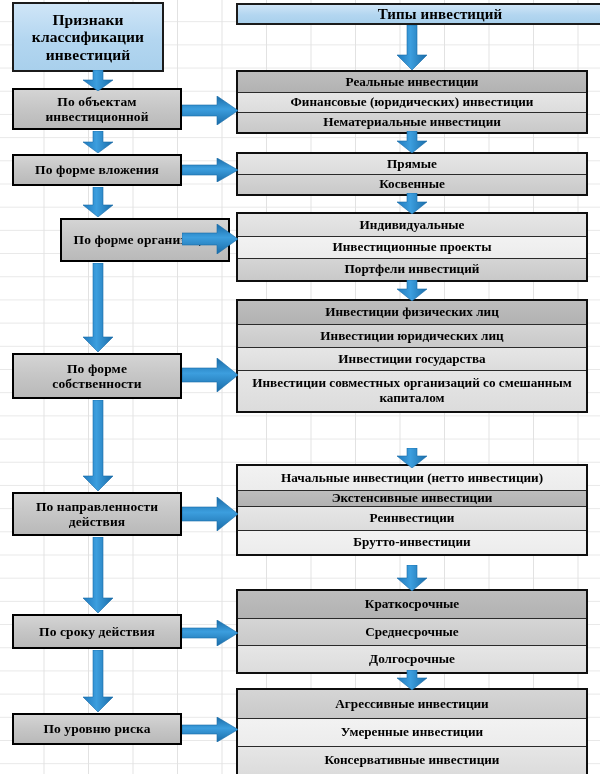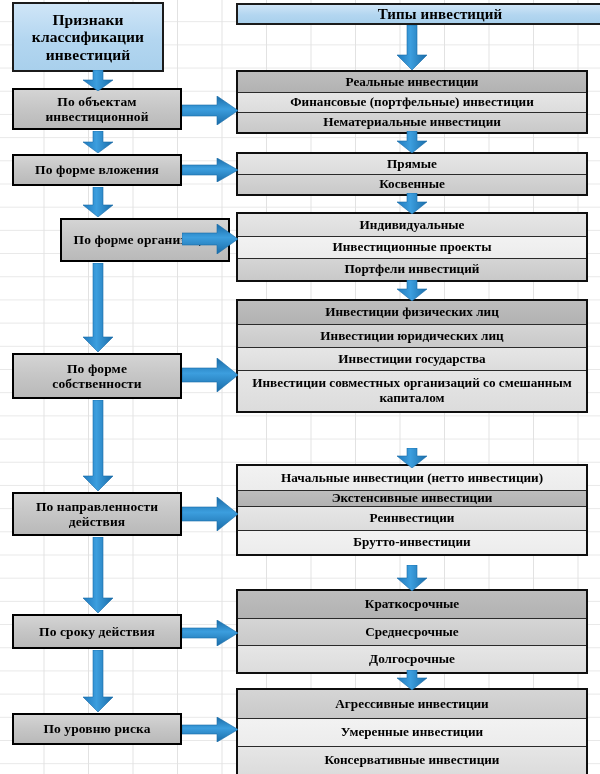--- a/index.html
+++ b/index.html
@@ -90,21 +90,21 @@
   <div class="box crit" style="top:353px;height:46px;">По форме собственности</div>
 
   <div class="box crit" style="top:492px;height:44px;">По направленности действия</div>
 
   <div class="box crit" style="top:614px;height:35px;">По сроку действия</div>
 
   <div class="box crit" style="top:713px;height:32px;">По уровню риска</div>
 
   <div class="grp" id="grp-0" style="top:70px;">
     <div class="row tone-d" style="height:20px;">Реальные инвестиции</div>
-    <div class="row tone-l" style="height:20px;">Финансовые (портфельные) инвестиции</div>
+    <div class="row tone-l" style="height:20px;">Финансовые (юридических) инвестиции</div>
     <div class="row tone-m" style="height:20px;">Нематериальные инвестиции</div>
   </div>
 
   <div class="grp" id="grp-1" style="top:152px;">
     <div class="row tone-l" style="height:20px;">Прямые</div>
     <div class="row tone-m" style="height:20px;">Косвенные</div>
   </div>
 
   <div class="grp" id="grp-2" style="top:212px;">
     <div class="row tone-l" style="height:22px;">Индивидуальные</div>

